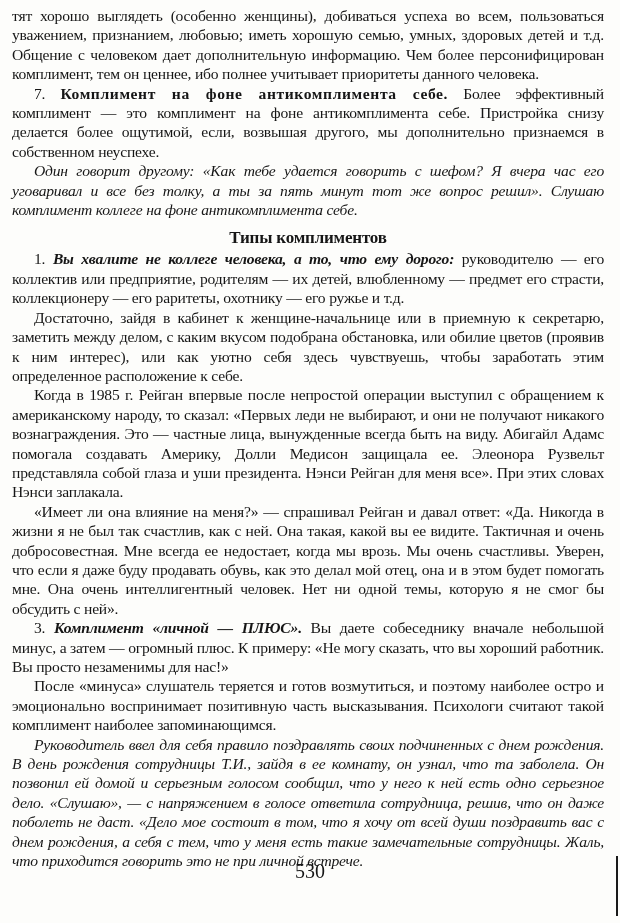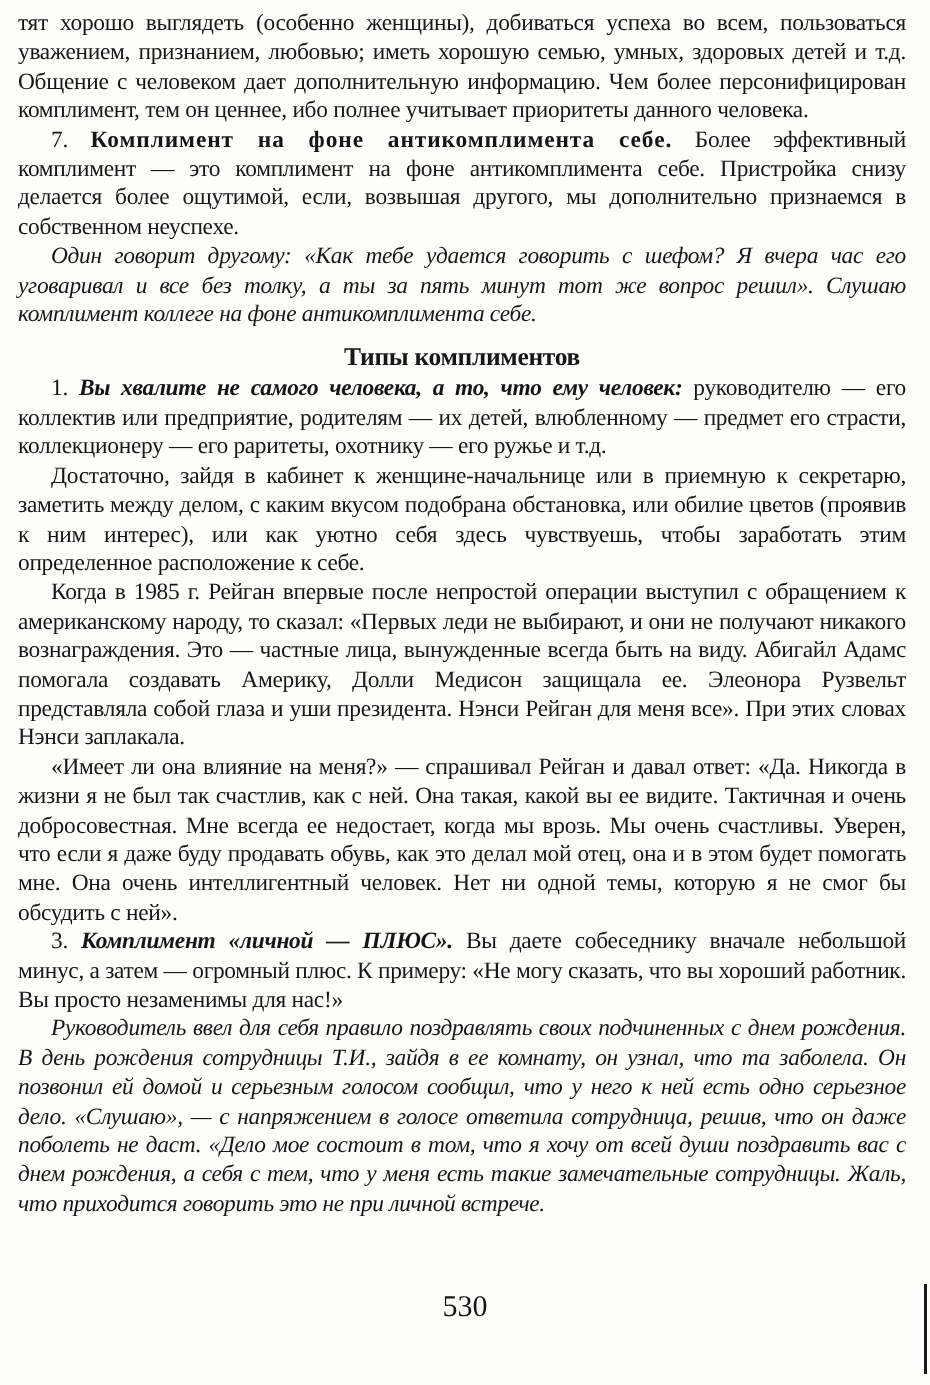--- a/index.html
+++ b/index.html
@@ -34,22 +34,23 @@
 </head>
 <body>
 
 <div class="page">
   <p>тят хорошо выглядеть (особенно женщины), добиваться успеха во всем, пользоваться уважением, признанием, любовью; иметь хорошую семью, умных, здоровых детей и т.д. Общение с человеком дает дополнительную информацию. Чем более персонифицирован комплимент, тем он ценнее, ибо полнее учитывает приоритеты данного человека.</p>
   <p class="ind"><span>7. </span><span class="bsp">Комплимент на фоне антикомплимента себе.</span><span> Более эффективный комплимент — это комплимент на фоне антикомплимента себе. Пристройка снизу делается более ощутимой, если, возвышая другого, мы дополнительно признаемся в собственном неуспехе.</span></p>
   <p class="ind it quote">Один говорит другому: «Как тебе удается говорить с шефом? Я вчера час его уговаривал и все без толку, а ты за пять минут тот же вопрос решил». Слушаю комплимент коллеге на фоне антикомплимента себе.</p>
 
   <h2>Типы комплиментов</h2>
 
-  <p class="ind"><span>1. </span><span class="bit">Вы хвалите не самого человека, а то, что ему человек:</span><span> руководителю — его коллектив или предприятие, родителям — их детей, влюбленному — предмет его страсти, коллекционеру — его раритеты, охотнику — его ружье и т.д.</span></p>
+  <p class="ind"><span>1. </span><span class="bit">Вы хвалите не коллеге человека, а то, что ему дорого:</span><span> руководителю — его коллектив или предприятие, родителям — их детей, влюбленному — предмет его страсти, коллекционеру — его раритеты, охотнику — его ружье и т.д.</span></p>
   <p class="ind">Достаточно, зайдя в кабинет к женщине-начальнице или в приемную к секретарю, заметить между делом, с каким вкусом подобрана обстановка, или обилие цветов (проявив к ним интерес), или как уютно себя здесь чувствуешь, чтобы заработать этим определенное расположение к себе.</p>
   <p class="ind">Когда в 1985 г. Рейган впервые после непростой операции выступил с обращением к американскому народу, то сказал: «Первых леди не выбирают, и они не получают никакого вознаграждения. Это — частные лица, вынужденные всегда быть на виду. Абигайл Адамс помогала создавать Америку, Долли Медисон защищала ее. Элеонора Рузвельт представляла собой глаза и уши президента. Нэнси Рейган для меня все». При этих словах Нэнси заплакала.</p>
   <p class="ind">«Имеет ли она влияние на меня?» — спрашивал Рейган и давал ответ: «Да. Никогда в жизни я не был так счастлив, как с ней. Она такая, какой вы ее видите. Тактичная и очень добросовестная. Мне всегда ее недостает, когда мы врозь. Мы очень счастливы. Уверен, что если я даже буду продавать обувь, как это делал мой отец, она и в этом будет помогать мне. Она очень интеллигентный человек. Нет ни одной темы, которую я не смог бы обсудить с ней».</p>
   <p class="ind"><span>3. </span><span class="bit">Комплимент «личной — ПЛЮС».</span><span> Вы даете собеседнику вначале небольшой минус, а затем — огромный плюс. К примеру: «Не могу сказать, что вы хороший работник. Вы просто незаменимы для нас!»</span></p>
+  <p class="ind">После «минуса» слушатель теряется и готов возмутиться, и поэтому наиболее остро и эмоционально воспринимает позитивную часть высказывания. Психологи считают такой комплимент наиболее запоминающимся.</p>
   <p class="ind it">Руководитель ввел для себя правило поздравлять своих подчиненных с днем рождения. В день рождения сотрудницы Т.И., зайдя в ее комнату, он узнал, что та заболела. Он позвонил ей домой и серьезным голосом сообщил, что у него к ней есть одно серьезное дело. «Слушаю», — с напряжением в голосе ответила сотрудница, решив, что он даже поболеть не даст. «Дело мое состоит в том, что я хочу от всей души поздравить вас с днем рождения, а себя с тем, что у меня есть такие замечательные сотрудницы. Жаль, что приходится говорить это не при личной встрече.</p>
 </div>
 
 <div class="pagenum">530</div>
 <div class="edge"></div>
 
 </body></html>

